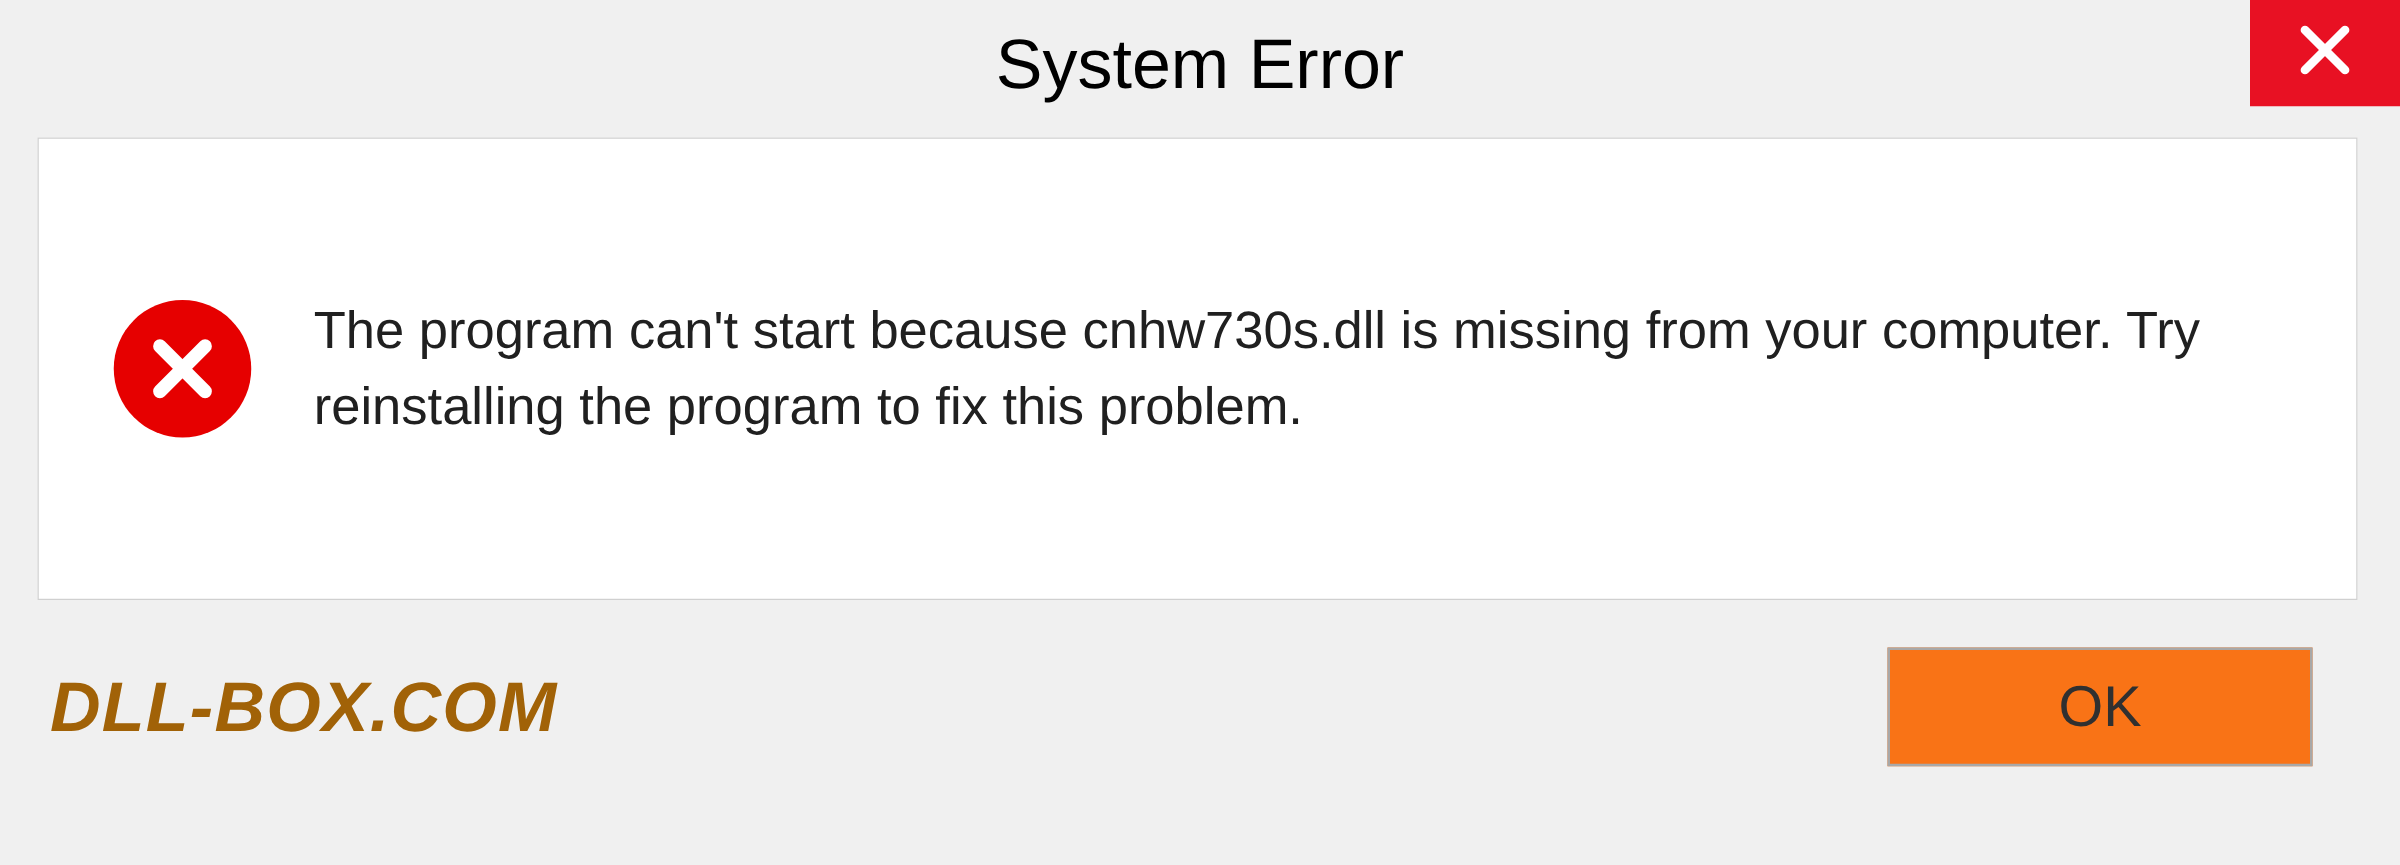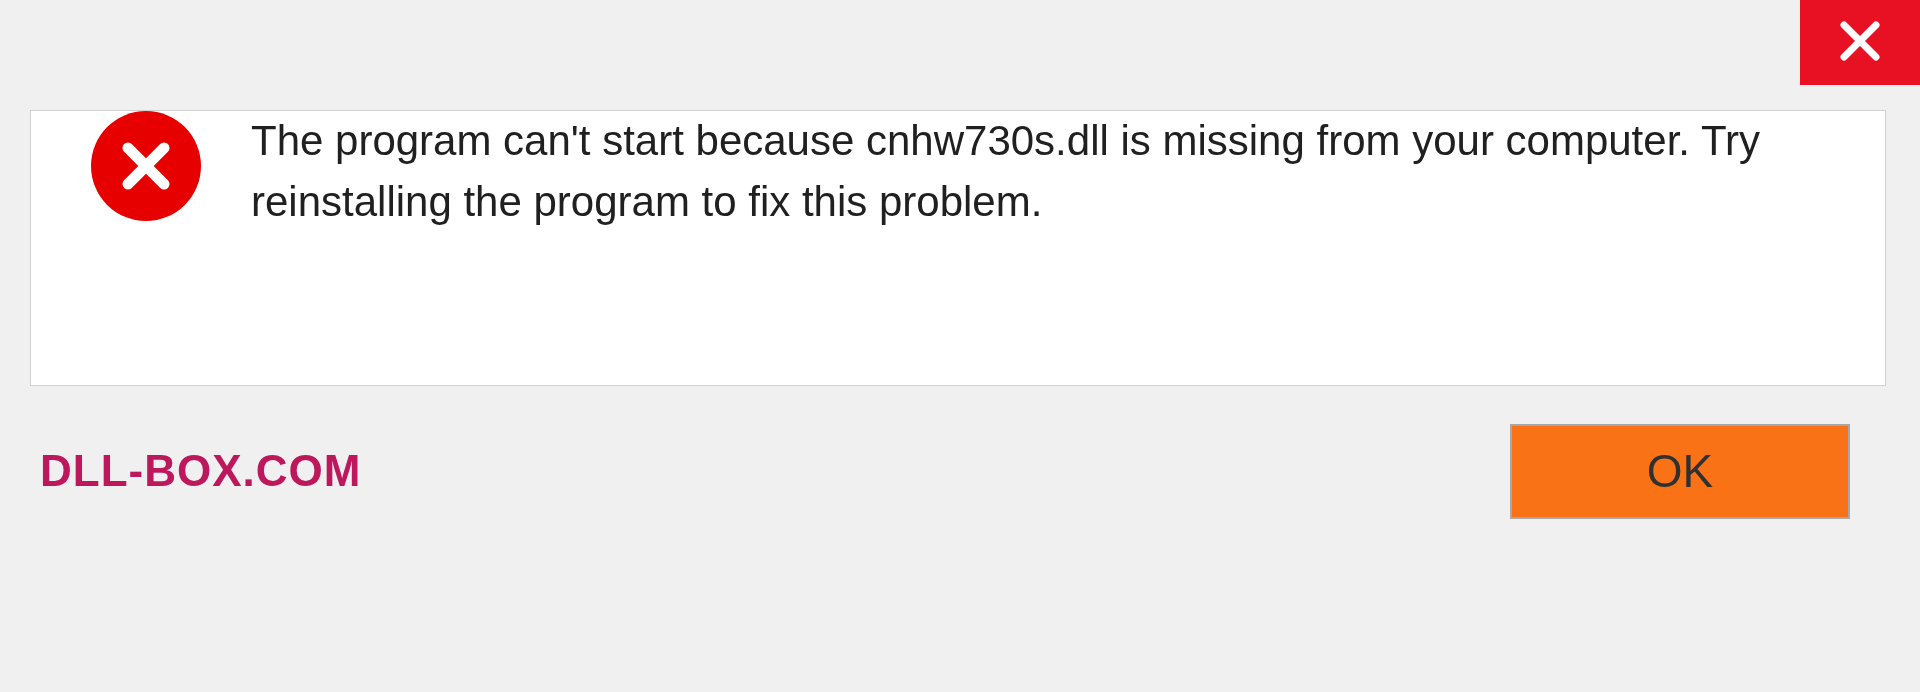--- a/index.html
+++ b/index.html
@@ -41,23 +41,23 @@
       cursor: pointer;
     }
     .close-btn svg {
       width: 48px;
       height: 48px;
     }
     .content-panel {
       margin: 10px 34px 0 30px;
       background: #ffffff;
       border: 1px solid #d0d0d0;
-      height: 276px;
+      height: 370px;
       display: flex;
-      align-items: flex-start;
+      align-items: center;
       padding: 0 60px;
     }
     .error-icon-wrap {
       flex-shrink: 0;
       margin-right: 50px;
     }
     .error-icon {
       width: 110px;
       height: 110px;
       border-radius: 50%;
@@ -79,44 +79,46 @@
     }
     .footer-bar {
       margin: 0 30px;
       height: 170px;
       display: flex;
       align-items: center;
       justify-content: space-between;
       padding: 0 40px 0 10px;
     }
     .watermark {
-      font-size: 44px;
+      font-size: 56px;
       font-weight: 800;
-      color: #be185d;
+      color: #a16207;
       letter-spacing: 1px;
       font-family: Arial, sans-serif;
+      font-style: italic;
     }
     .ok-btn {
       width: 340px;
       height: 95px;
       background: #f97316;
       border: 2px solid #a8a8a8;
       font-size: 46px;
       color: #303030;
       display: flex;
       align-items: center;
       justify-content: center;
       cursor: pointer;
       font-family: "Segoe UI", Arial, sans-serif;
     }
   </style>
 </head>
 <body>
 
 <div class="title-bar">
+  <div class="title-text">System Error</div>
   <div class="close-btn">
     <span>
       <svg viewBox="0 0 24 24" fill="none" stroke="#ffffff" stroke-width="3.5" stroke-linecap="round">
         <line x1="4" y1="4" x2="20" y2="20"></line>
         <line x1="20" y1="4" x2="4" y2="20"></line>
       </svg>
     </span>
   </div>
 </div>
 

